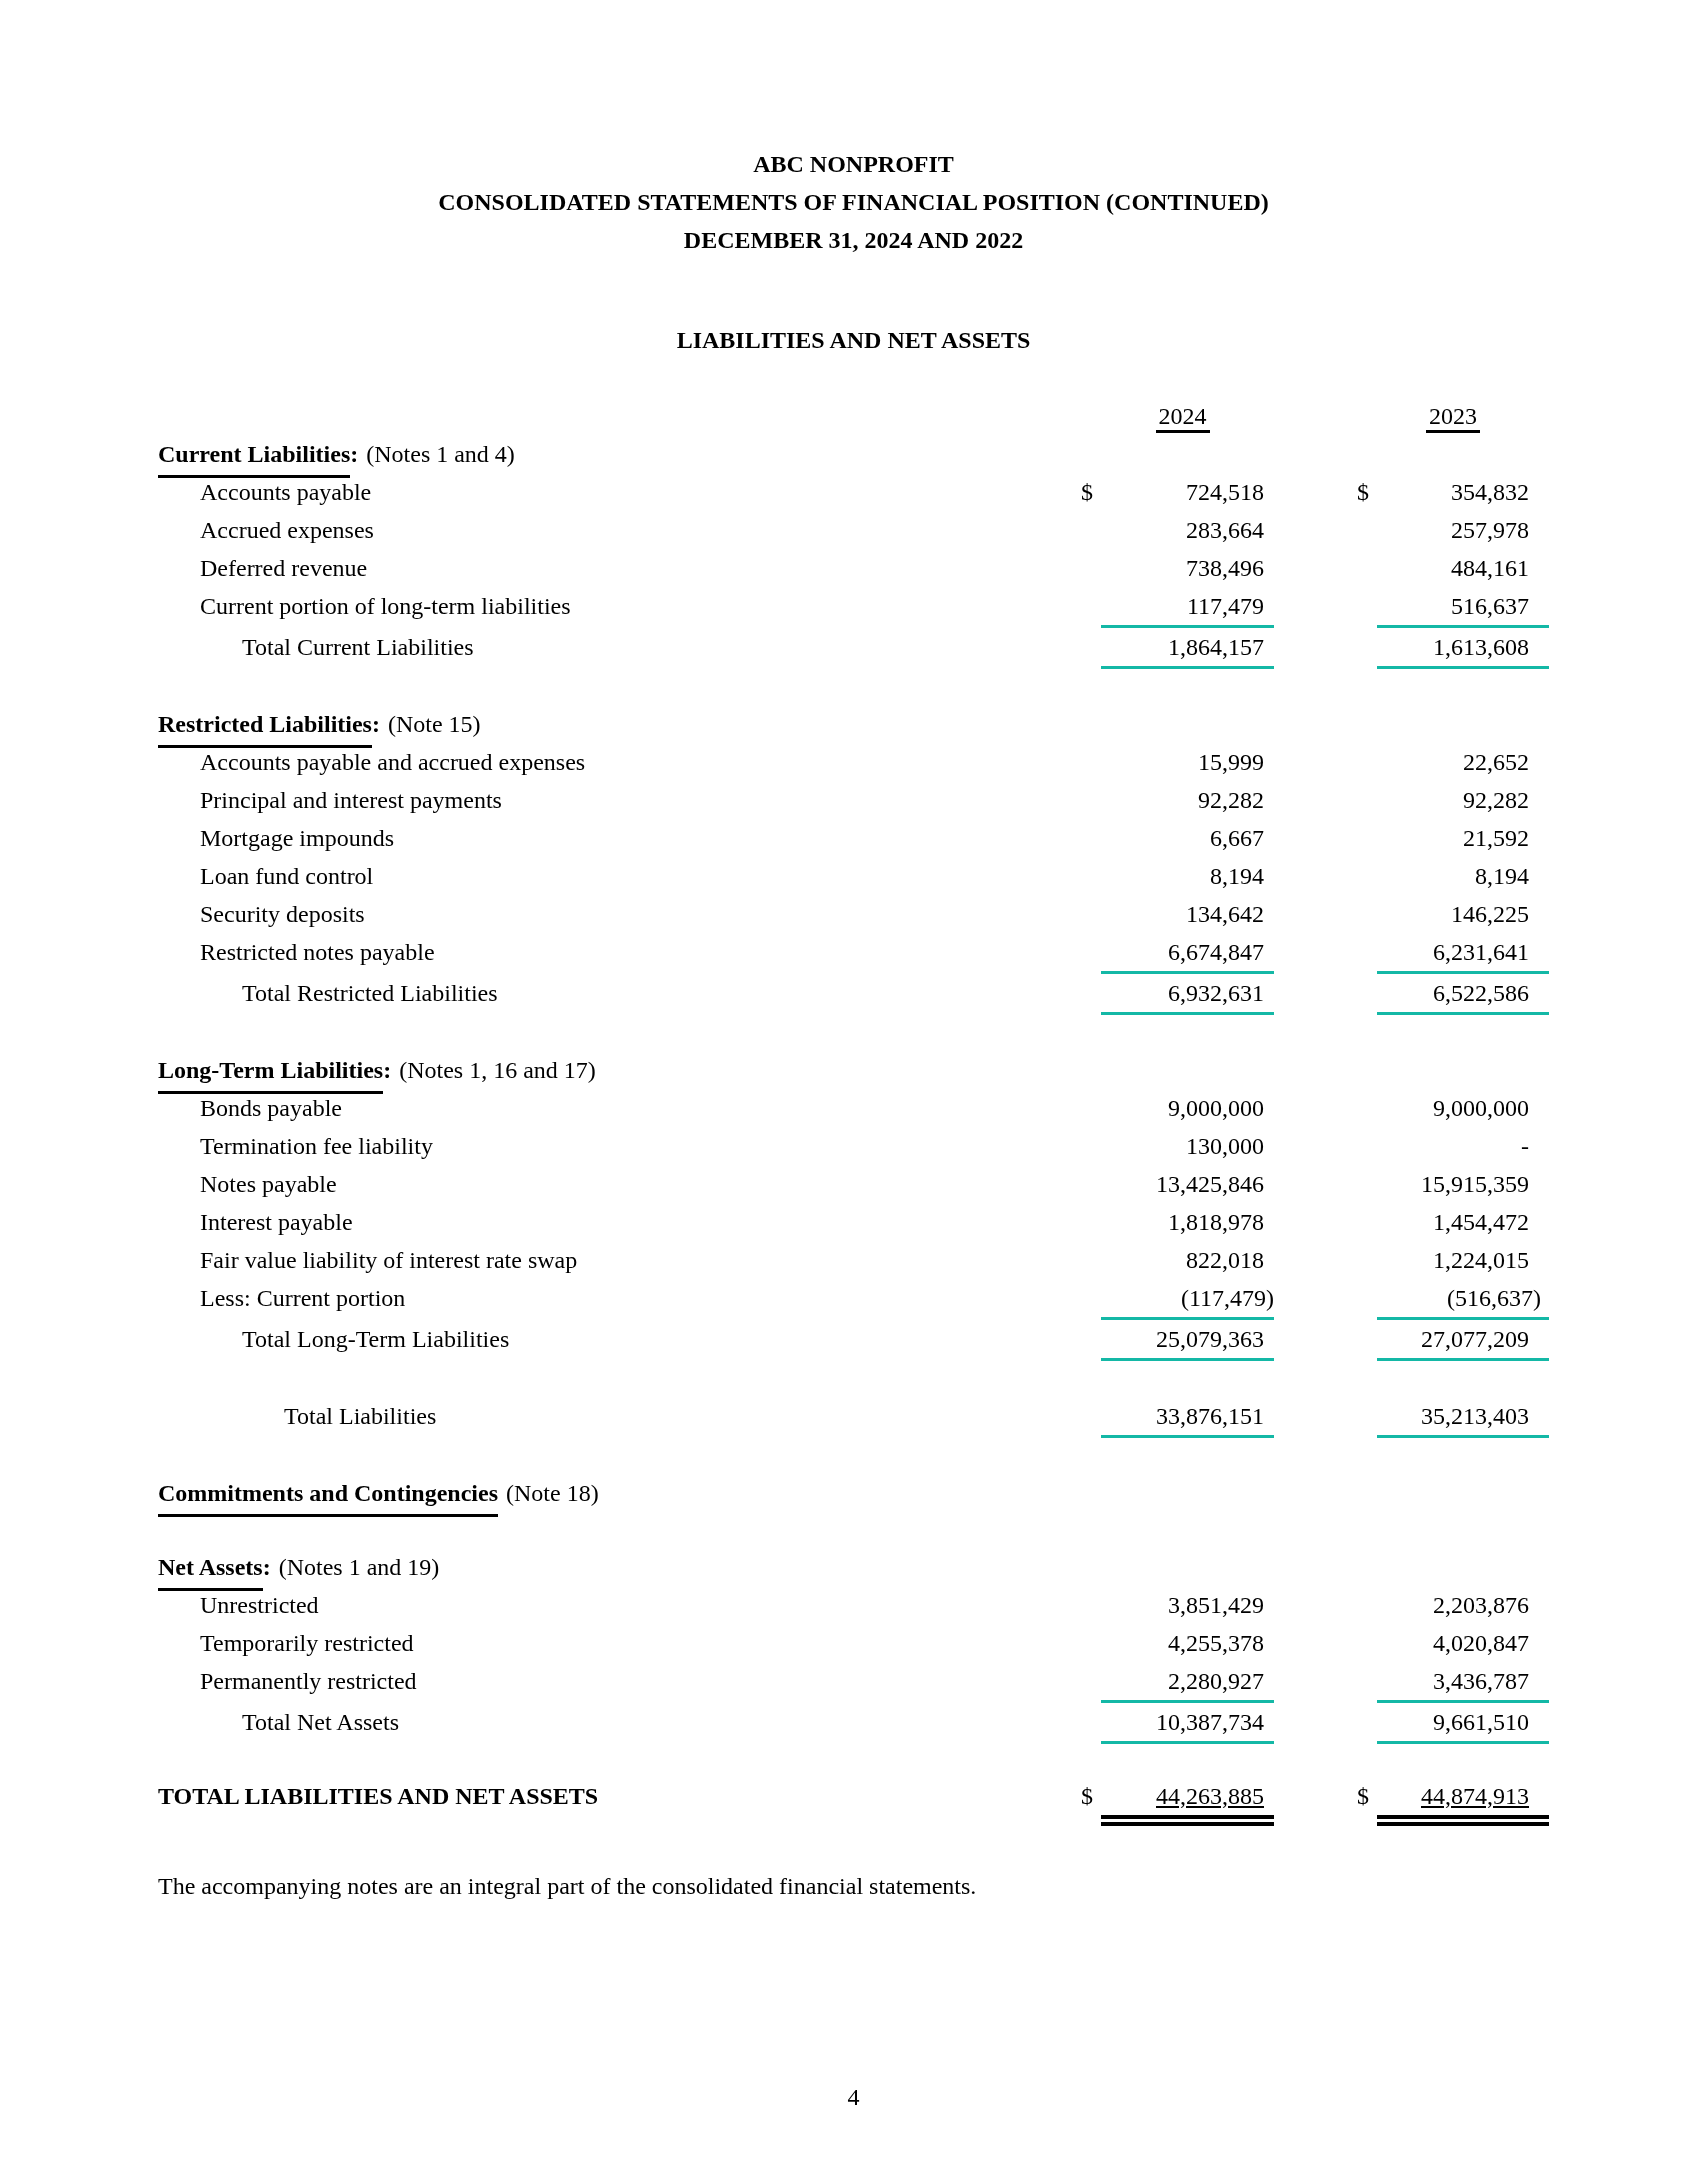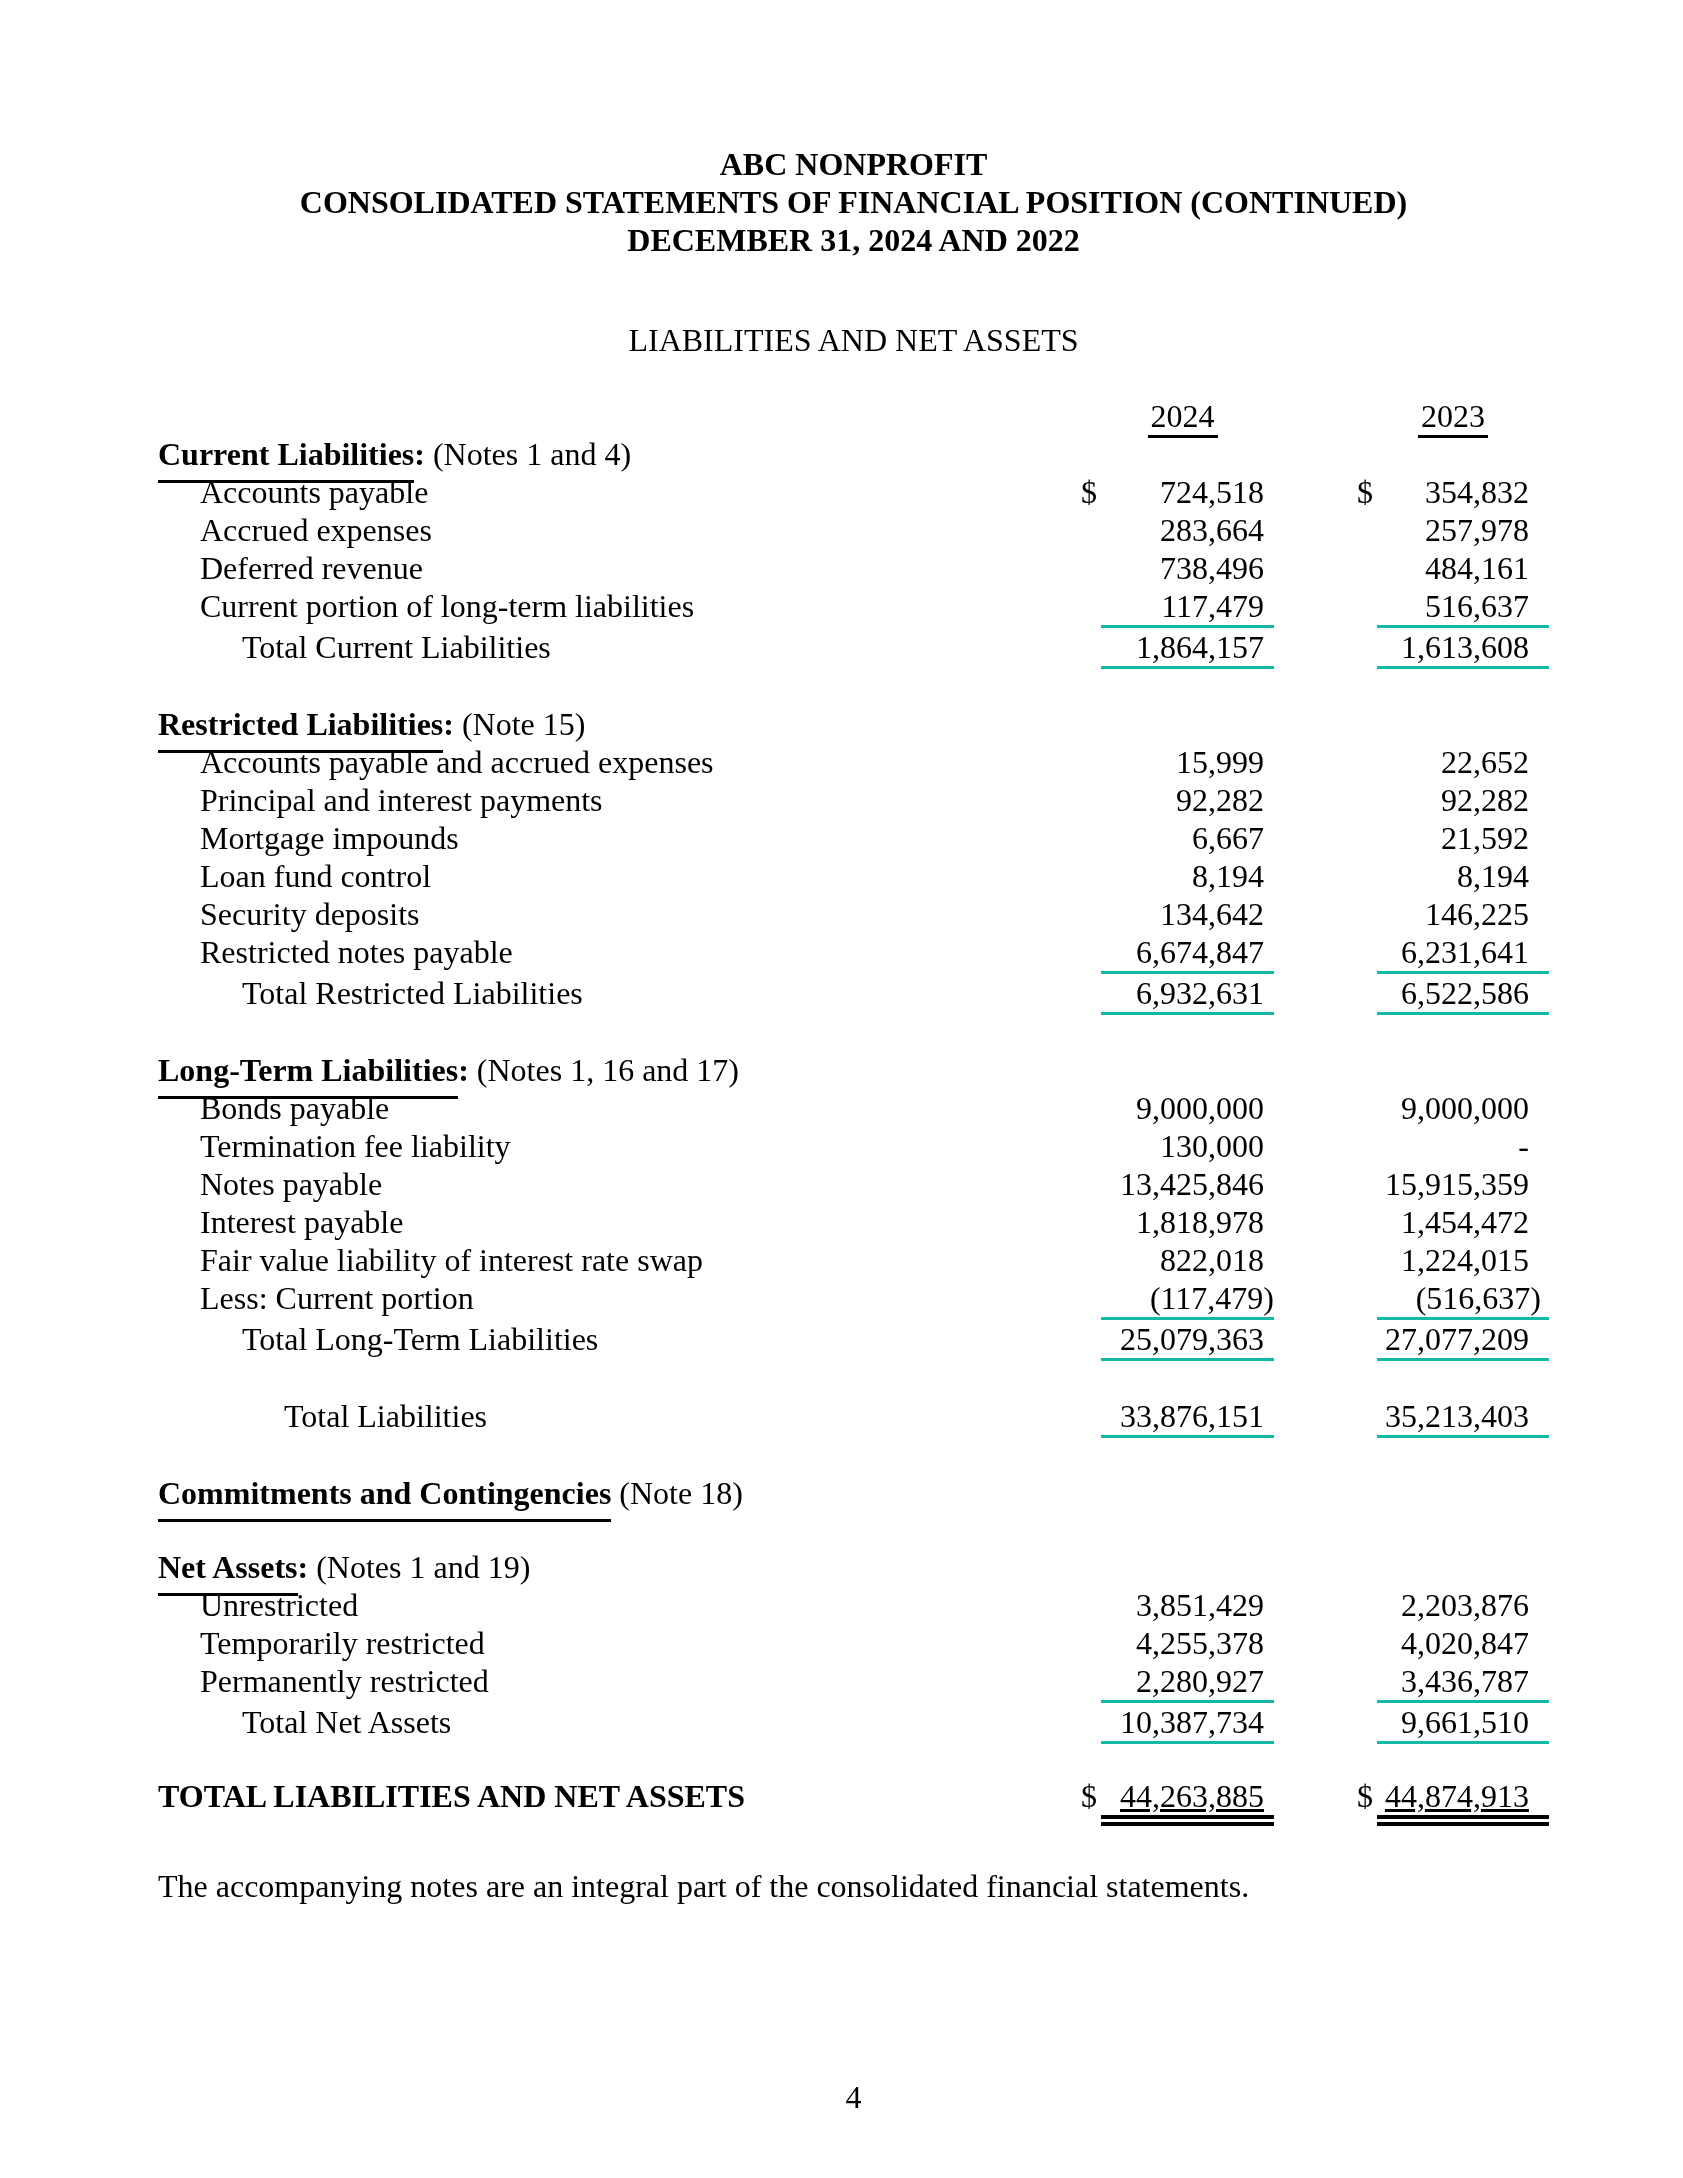--- a/index.html
+++ b/index.html
@@ -4,26 +4,26 @@
 <style>
   html,body{margin:0;padding:0;background:#fff;}
   .page{
     position:relative;
     width:1683px;height:2178px;
     box-sizing:border-box;
     padding:145px 134px 0 158px;
     background:#fff;
     color:#000;
     font-family:"Liberation Serif","DejaVu Serif",serif;
-    font-size:32px;
+    font-size:24px;
     line-height:38px;
   }
   .center{text-align:center;}
   .title-line{font-weight:bold;}
-  .subtitle{font-weight:normal;margin-top:62px;}
+  .subtitle{font-weight:bold;margin-top:62px;}
   .row{display:flex;}
   .label{flex:1;}
   .ind1{padding-left:42px;}
   .ind2{padding-left:84px;}
   .ind3{padding-left:126px;}
   .ds{width:20px;flex:none;}
   .ds2{width:20px;flex:none;margin-left:83px;}
   .amt{width:173px;flex:none;box-sizing:border-box;text-align:right;padding-right:10px;}
   .amt2{width:172px;flex:none;box-sizing:border-box;text-align:right;padding-right:20px;}
   .amt.neg{padding-right:0;}

